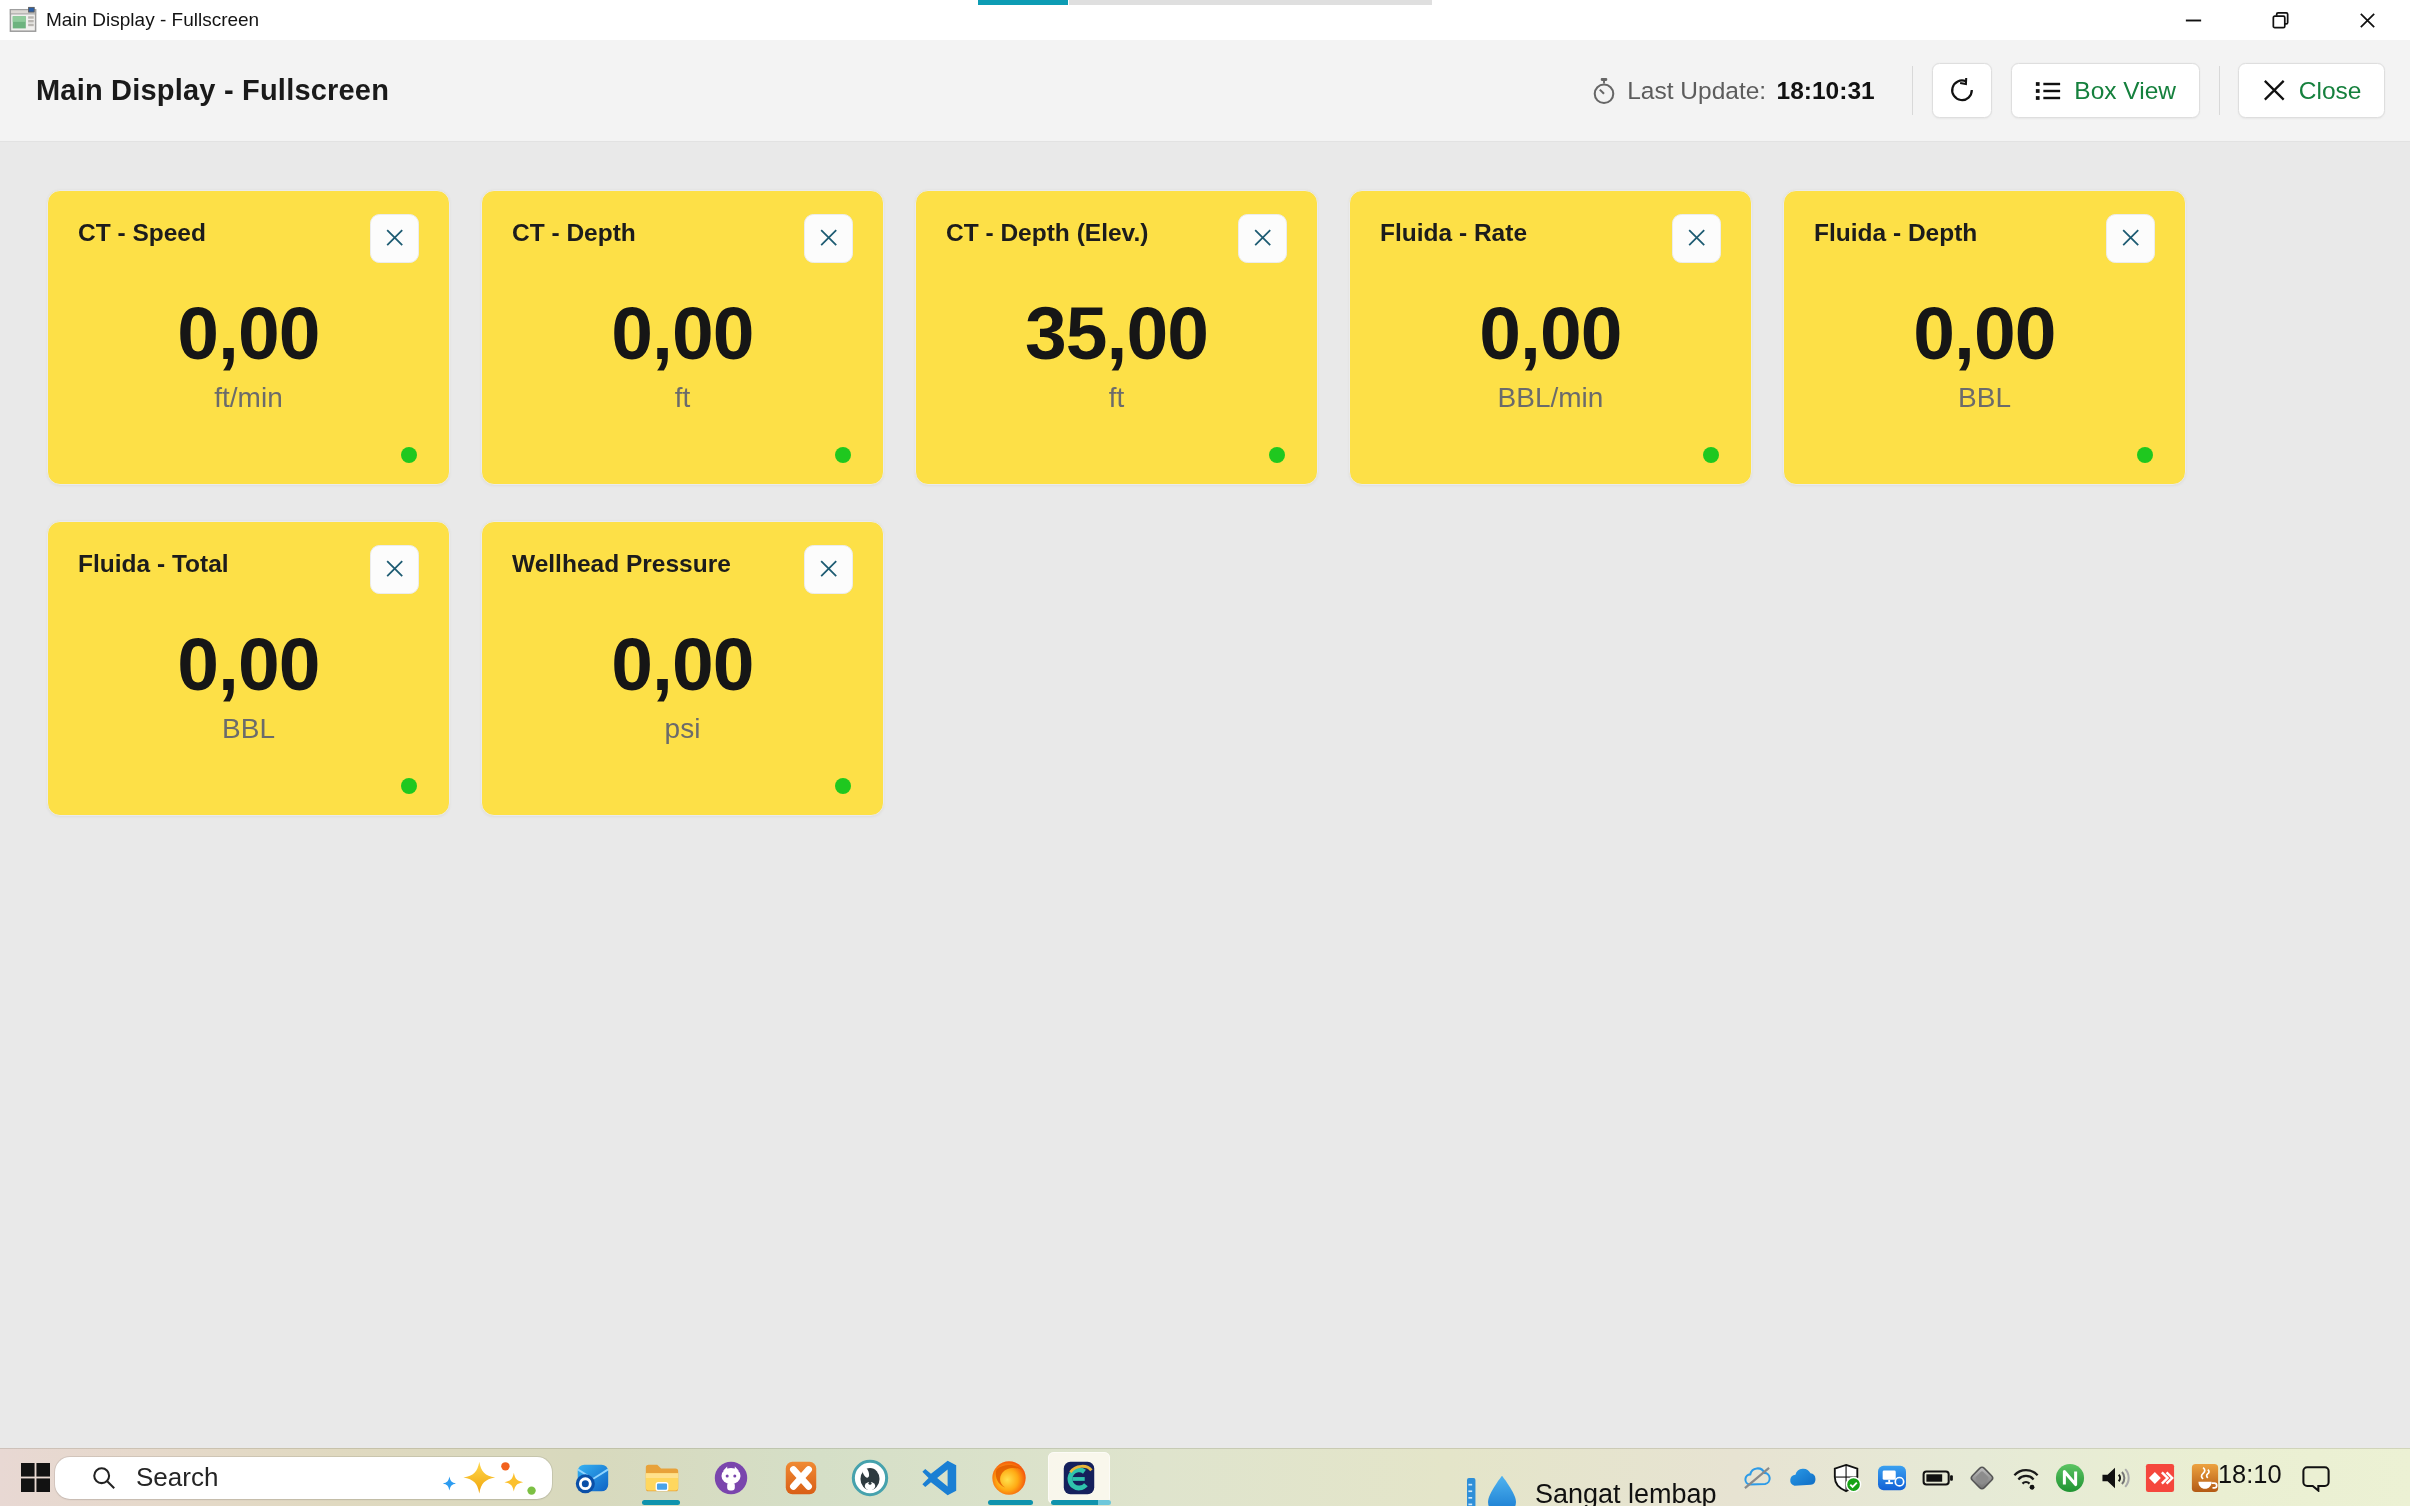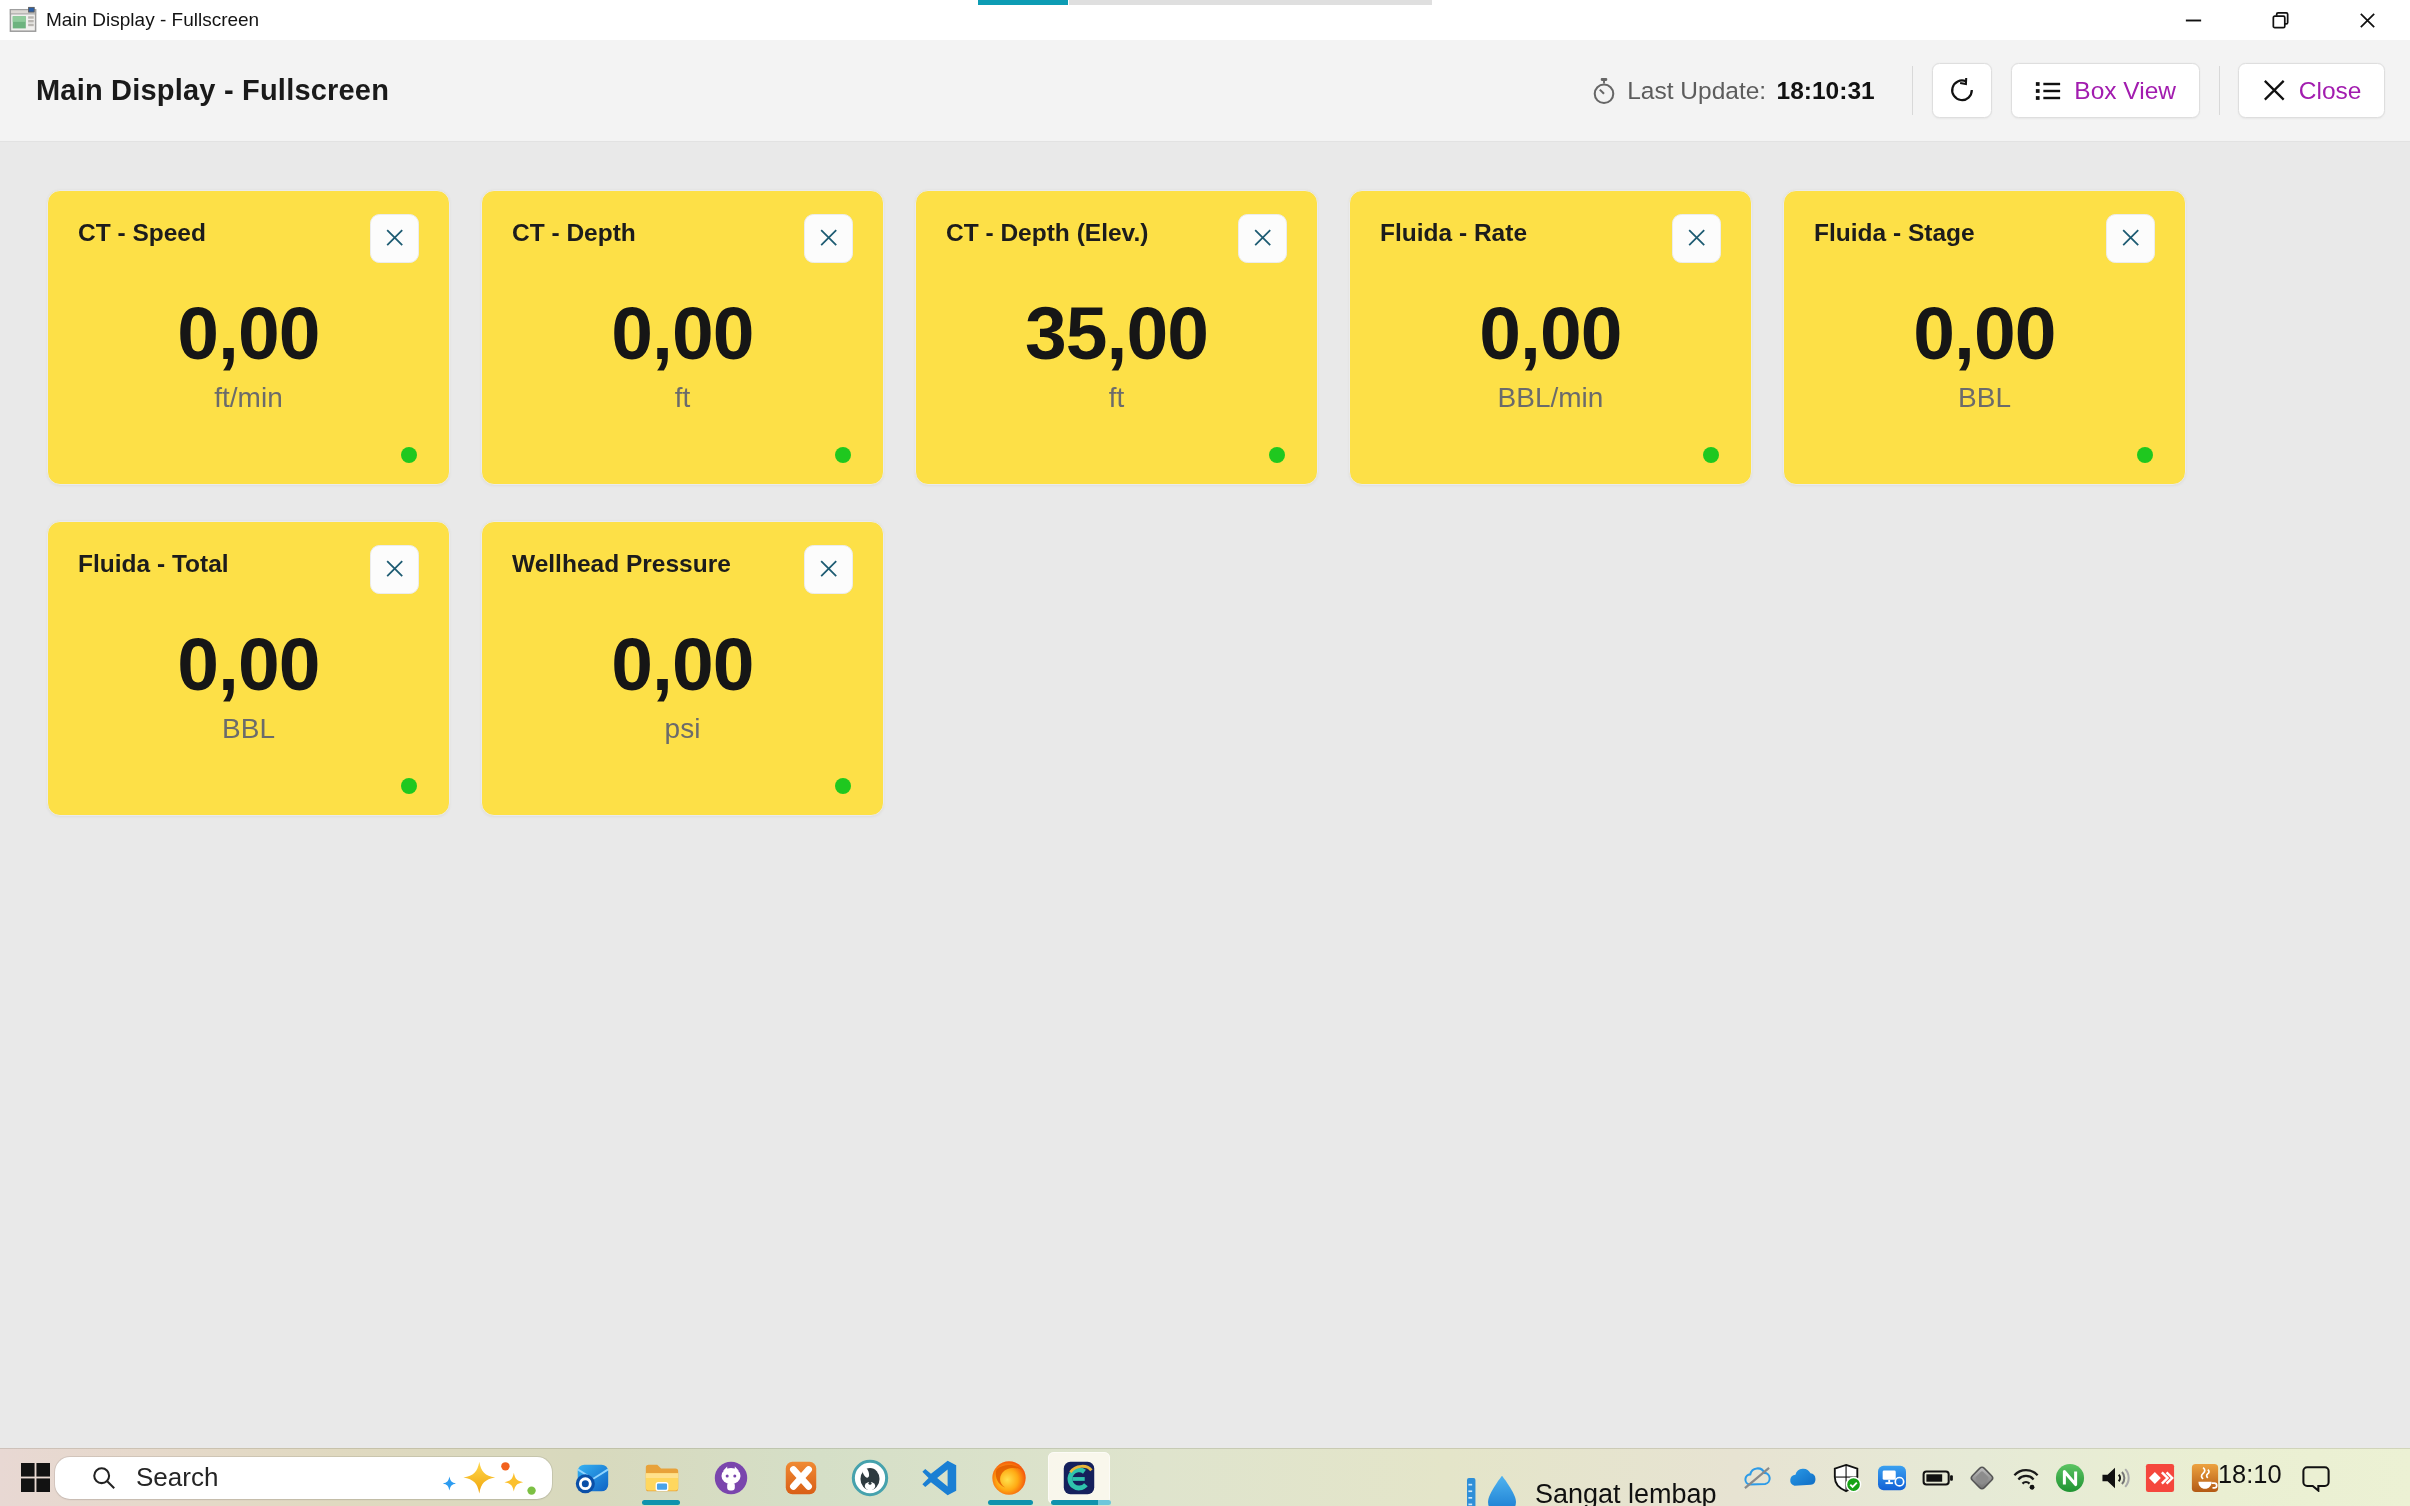--- a/index.html
+++ b/index.html
@@ -17,21 +17,21 @@
   .progress-strip.gray { left:1069px; width:363px; background:#dfdfdf; }
 
   
   .header { position:absolute; top:40px; left:0; width:2411px; height:102px; background:#f3f3f3; border-bottom:0.9px solid #e2e2e2; display:flex; align-items:center; justify-content:space-between; padding:0 26px 0 36px; }
   .page-title { font-size:29px; font-weight:700; color:#1a1a1a; letter-spacing:0.2px; }
   .header-right { display:flex; align-items:center; gap:19px; }
   .last-update { display:flex; align-items:center; gap:10.4px; margin-right:18px; }
   .last-update-label { font-size:24.5px; color:#5c5c5c; }
   .last-update-time { font-size:24.5px; font-weight:700; color:#111; }
   .vdiv { width:0.9px; height:49px; background:#d8d8d8; }
-  .hbtn { display:flex; align-items:center; justify-content:center; gap:12.2px; height:55px; background:#fff; border:0.9px solid #dedede; border-radius:7.5px; padding:0 22.6px; font-size:24.5px; color:#a21caf; font-family:"Liberation Sans",sans-serif; box-shadow:0 0.9px 1.9px rgba(0,0,0,0.05); cursor:pointer; }
+  .hbtn { display:flex; align-items:center; justify-content:center; gap:12.2px; height:55px; background:#fff; border:0.9px solid #dedede; border-radius:7.5px; padding:0 22.6px; font-size:24.5px; color:#15803d; font-family:"Liberation Sans",sans-serif; box-shadow:0 0.9px 1.9px rgba(0,0,0,0.05); cursor:pointer; }
   .hbtn.icon-only { width:60px; padding:0; }
 
   
   .cards { position:absolute; top:141px; left:0; width:2411px; padding:49px 0 0 47px; display:flex; flex-wrap:wrap; gap:36px 31px; }
   .card { width:403px; height:295px; background:#fde047; border:0.9px solid #ebebeb; border-radius:13px; box-shadow:0 0.9px 2.8px rgba(0,0,0,0.05); position:relative; padding:28px 30px 0 30px; }
   .card-title { font-size:24.5px; font-weight:700; color:#1c1c1c; }
   .card-close { position:absolute; top:22.6px; right:30px; width:49px; height:49px; background:#fcfcfc; border:0.9px solid #ececec; border-radius:9.4px; display:flex; align-items:center; justify-content:center; cursor:pointer; }
   .card-value { margin-top:49px; text-align:center; font-size:75px; font-weight:800; color:#161616; line-height:1; letter-spacing:-0.9px; }
   .card-unit { margin-top:11.3px; text-align:center; font-size:28px; color:#6b6b6b; }
   .status-dot { position:absolute; right:32px; bottom:21px; width:16px; height:16px; border-radius:50%; background:#1fc81f; }
@@ -183,21 +183,21 @@
       <svg width="25.4" height="25.4" viewBox="0 0 27 27" fill="none">
         <path d="M5.5 5.5 L21.5 21.5 M21.5 5.5 L5.5 21.5" stroke="#1d5b72" stroke-width="1.9"></path>
       </svg>
     </button>
     <div class="card-value">0,00</div>
     <div class="card-unit">BBL/min</div>
     <div class="status-dot"></div>
   </div>
 
   <div class="card">
-    <div class="card-title">Fluida - Stage</div>
+    <div class="card-title">Fluida - Depth</div>
     <button class="card-close">
       <svg width="25.4" height="25.4" viewBox="0 0 27 27" fill="none">
         <path d="M5.5 5.5 L21.5 21.5 M21.5 5.5 L5.5 21.5" stroke="#1d5b72" stroke-width="1.9"></path>
       </svg>
     </button>
     <div class="card-value">0,00</div>
     <div class="card-unit">BBL</div>
     <div class="status-dot"></div>
   </div>
 

